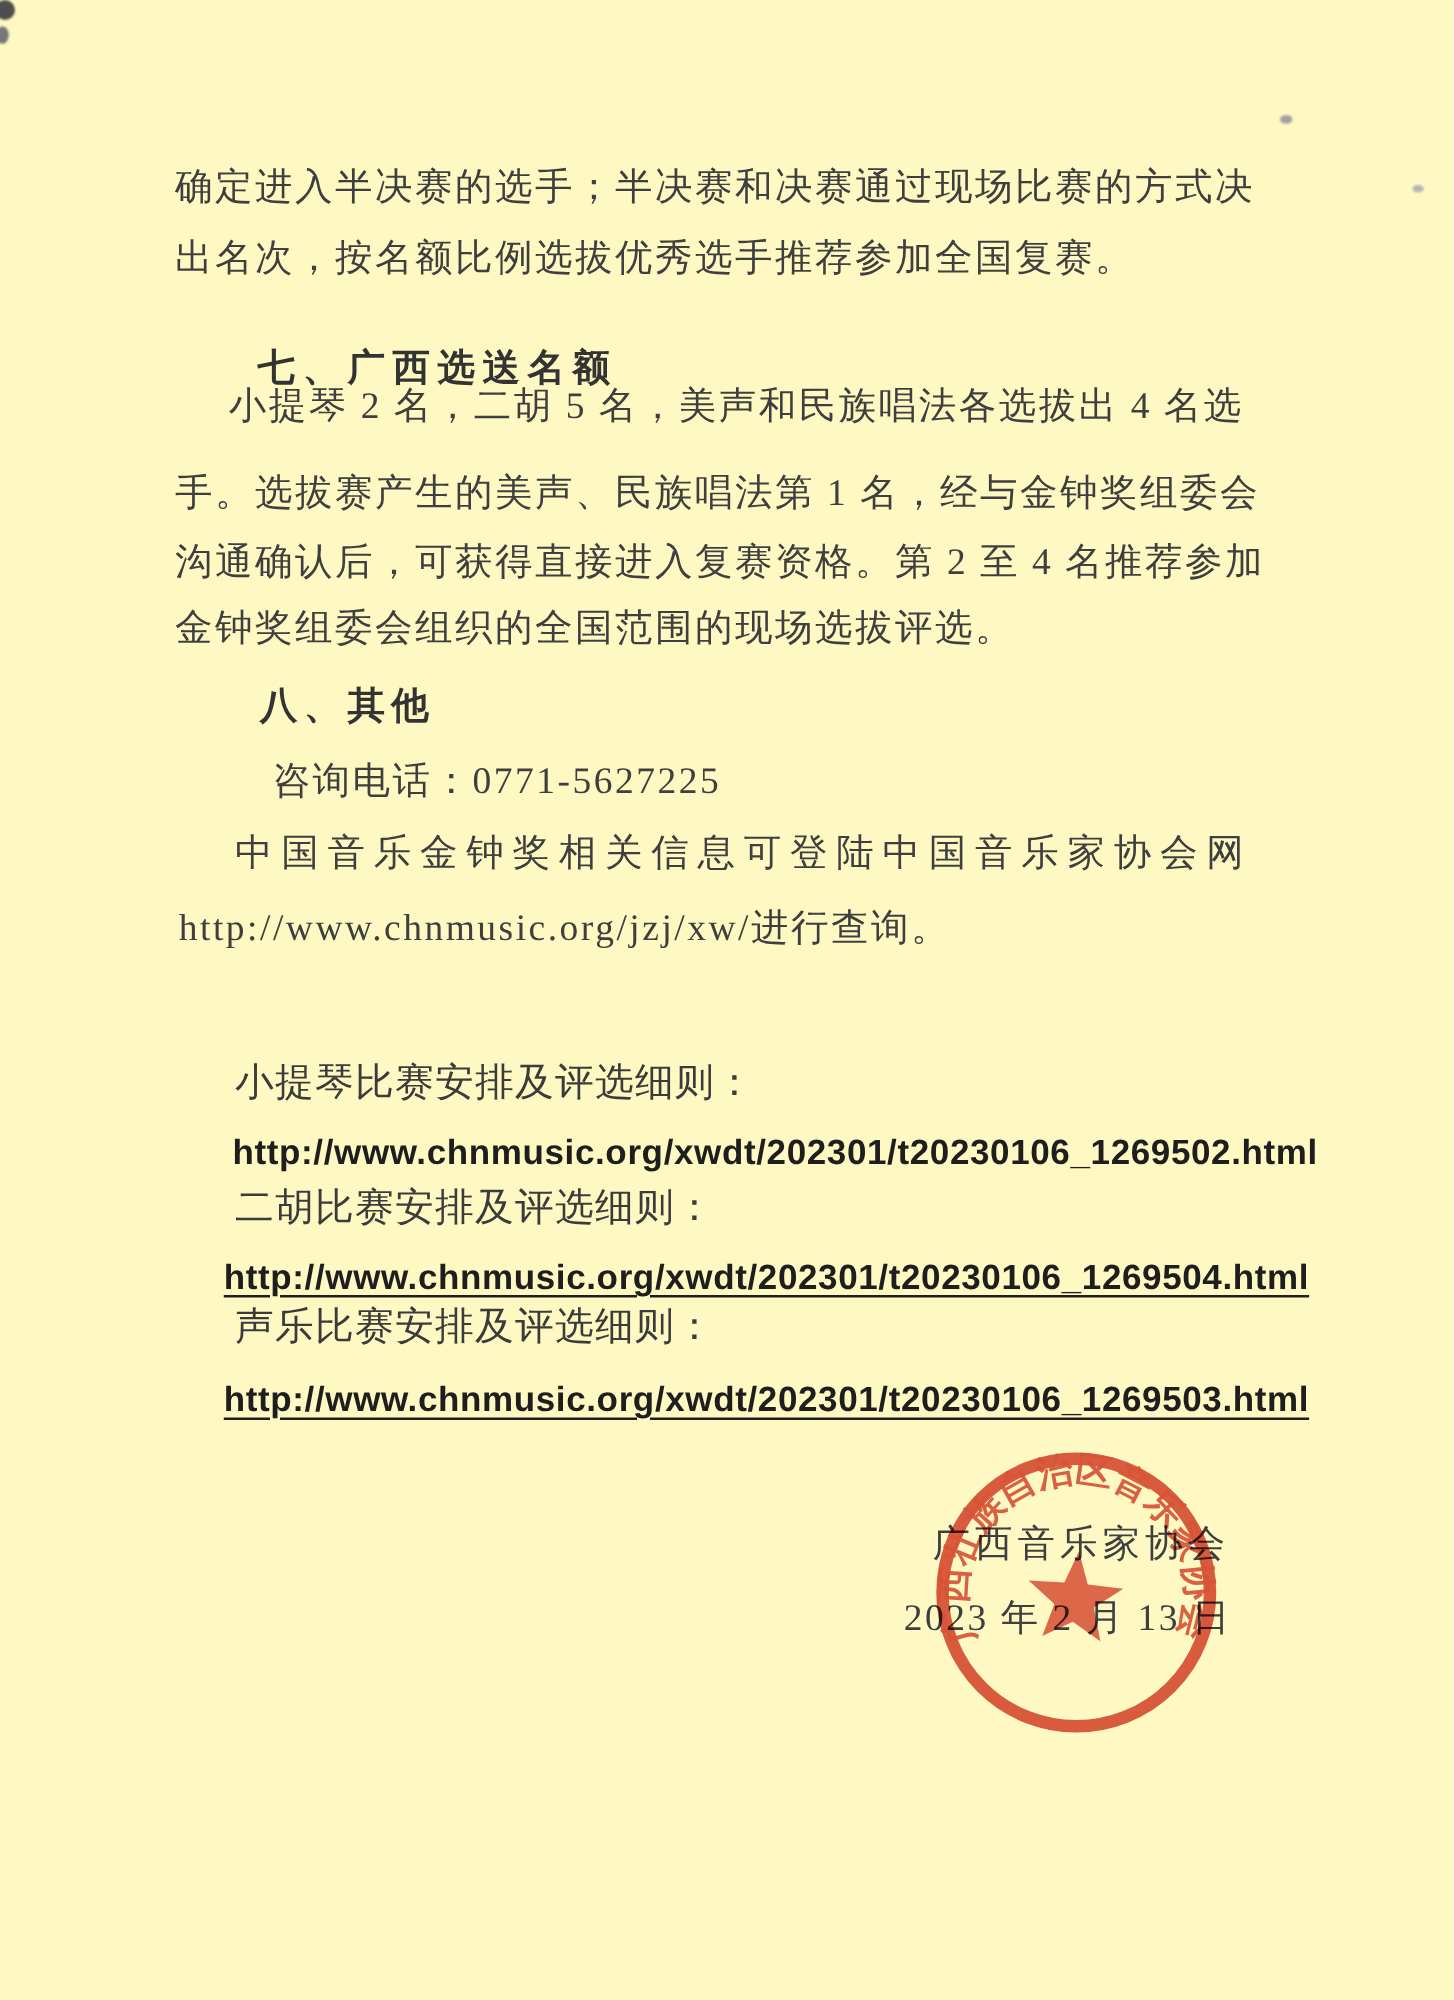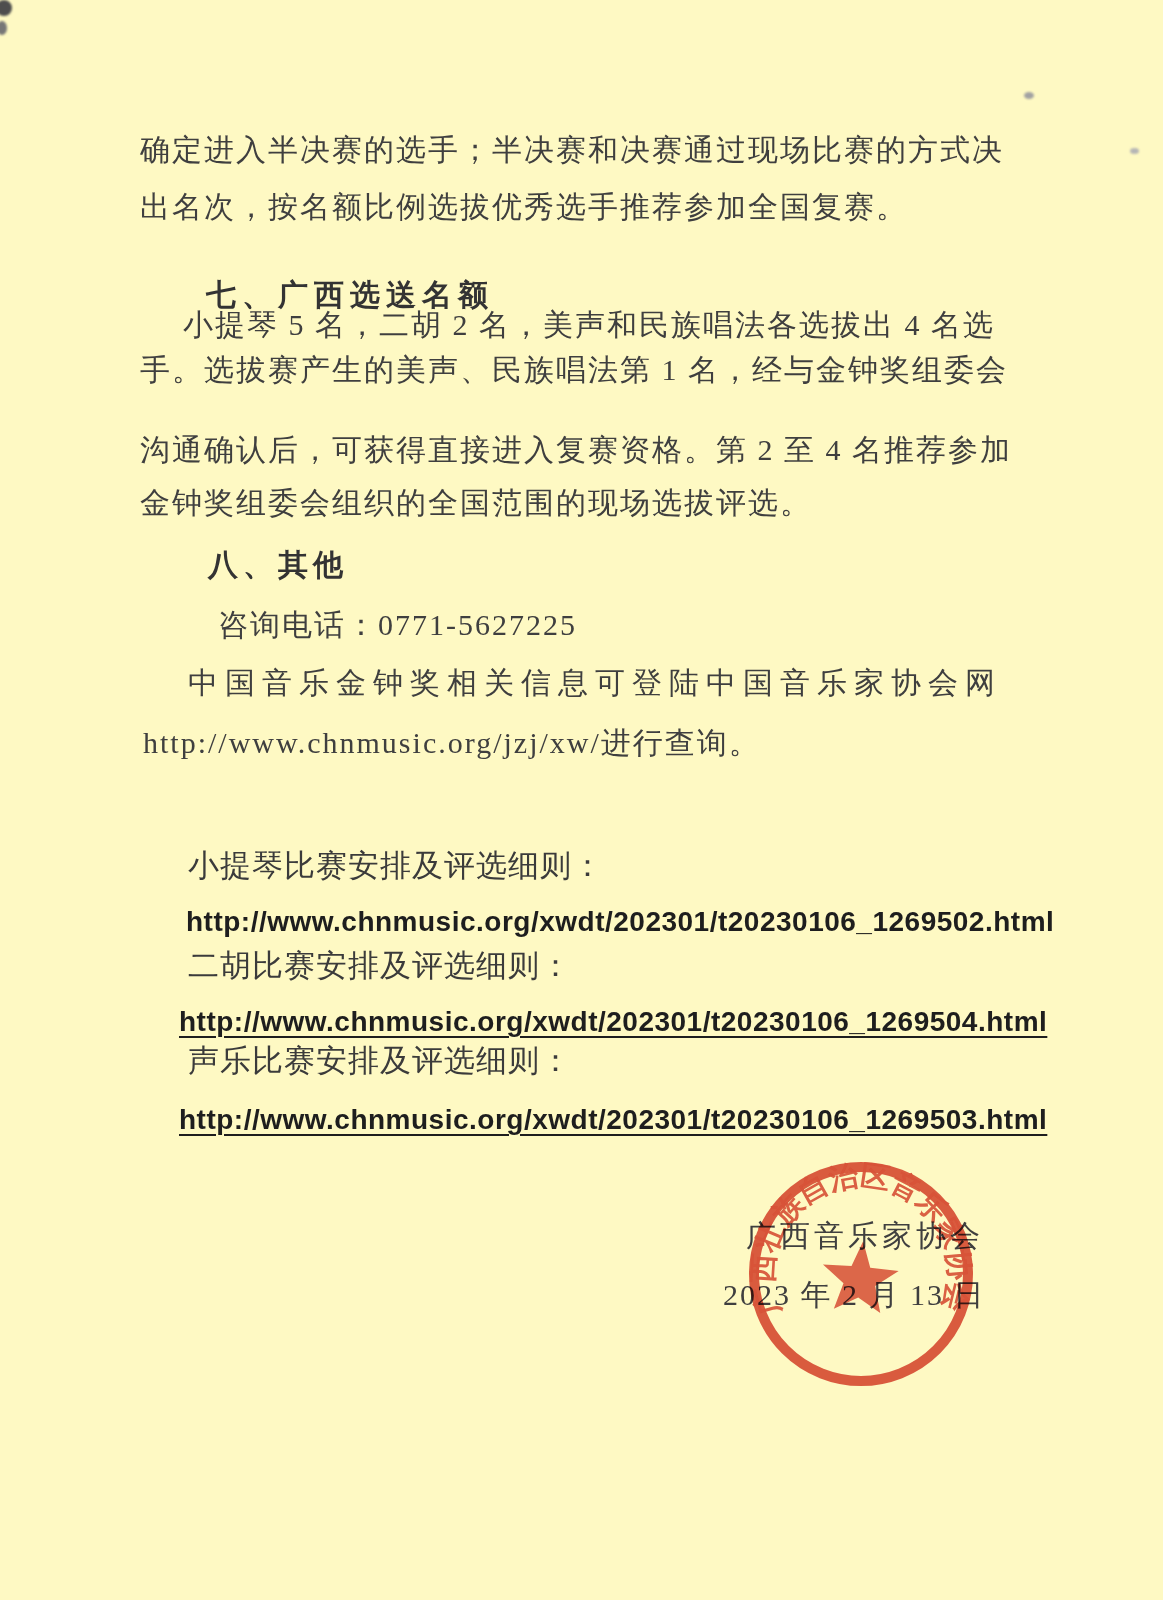--- a/index.html
+++ b/index.html
@@ -55,22 +55,22 @@
 
   <div class="artifact artifact-a"></div>
   <div class="artifact artifact-b"></div>
   <div class="artifact artifact-c"></div>
   <div class="artifact artifact-d"></div>
 
   <div id="text-layer">
       <div class="line body" style="top: 133px; left: 140px; letter-spacing: 2px;">确定进入半决赛的选手；半决赛和决赛通过现场比赛的方式决</div>
       <div class="line body" style="top: 190px; left: 140px; letter-spacing: 2px;">出名次，按名额比例选拔优秀选手推荐参加全国复赛。</div>
       <div class="line heading" style="top: 250px; left: 206px; letter-spacing: 6px; margin-top: 28px;">七、广西选送名额</div>
-      <div class="line body" style="top: 308px; left: 183px; letter-spacing: 2px;">小提琴 5 名，二胡 2 名，美声和民族唱法各选拔出 4 名选</div>
-      <div class="line body" style="top: 353px; left: 140px; letter-spacing: 2px; text-align: right;">手。选拔赛产生的美声、民族唱法第 1 名，经与金钟奖组委会</div>
+      <div class="line body" style="top: 308px; left: 183px; letter-spacing: 2px;">小提琴 2 名，二胡 5 名，美声和民族唱法各选拔出 4 名选</div>
+      <div class="line body" style="top: 378px; left: 140px; letter-spacing: 2px; text-align: right;">手。选拔赛产生的美声、民族唱法第 1 名，经与金钟奖组委会</div>
       <div class="line body" style="top: 433px; left: 140px; letter-spacing: 2px;">沟通确认后，可获得直接进入复赛资格。第 2 至 4 名推荐参加</div>
       <div class="line body" style="top: 486px; left: 140px; letter-spacing: 2px;">金钟奖组委会组织的全国范围的现场选拔评选。</div>
       <div class="line heading" style="top: 548px; left: 208px; letter-spacing: 5px;">八、其他</div>
       <div class="line body" style="top: 608px; left: 218px; letter-spacing: 2px;">咨询电话：0771-5627225</div>
       <div class="line body" style="top: 666px; left: 188px; letter-spacing: 7px;">中国音乐金钟奖相关信息可登陆中国音乐家协会网</div>
       <div class="line body" style="top: 726px; left: 143px; letter-spacing: 2px;">http://www.chnmusic.org/jzj/xw/进行查询。</div>
       <div class="line subheading" style="top: 848px; left: 188px; letter-spacing: 1px;">小提琴比赛安排及评选细则：</div>
       <div class="line url" style="top: 906px; left: 186px; letter-spacing: 0.5px;">http://www.chnmusic.org/xwdt/202301/t20230106_1269502.html</div>
       <div class="line subheading" style="top: 948px; left: 188px; letter-spacing: 1px;">二胡比赛安排及评选细则：</div>
       <div class="line url underline" style="top: 1006px; left: 179px; letter-spacing: 0.5px;">http://www.chnmusic.org/xwdt/202301/t20230106_1269504.html</div>

